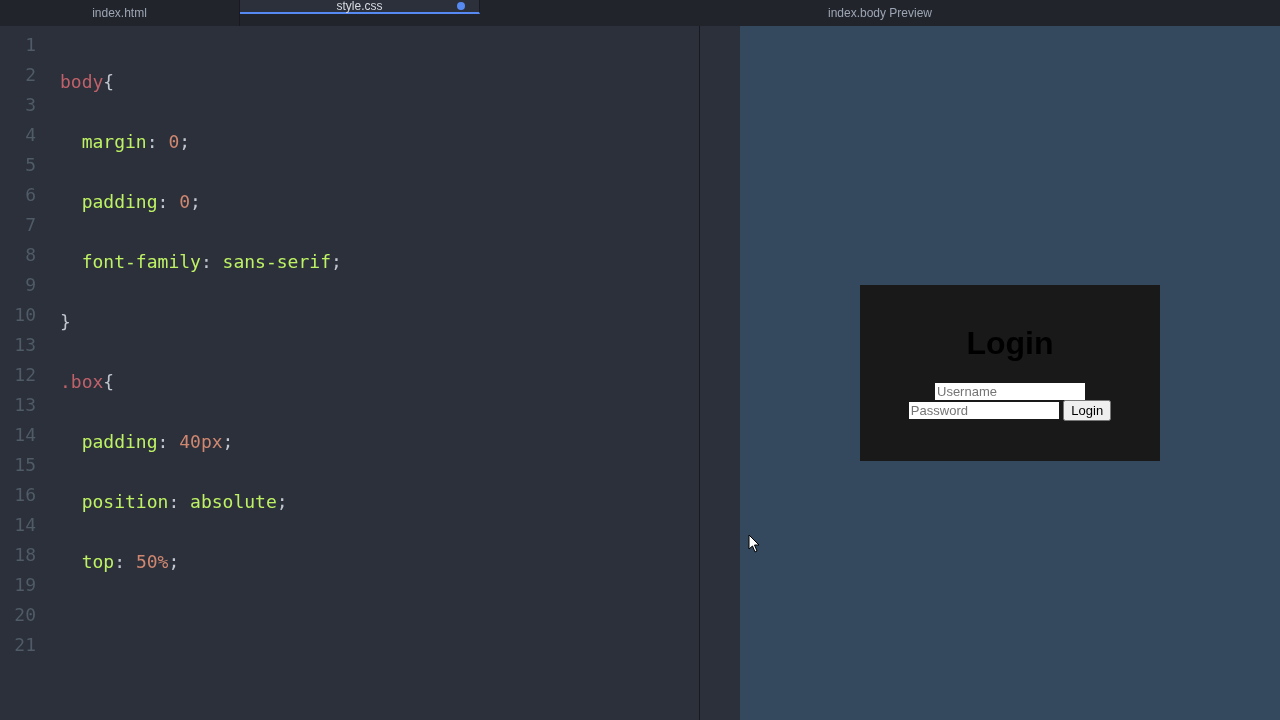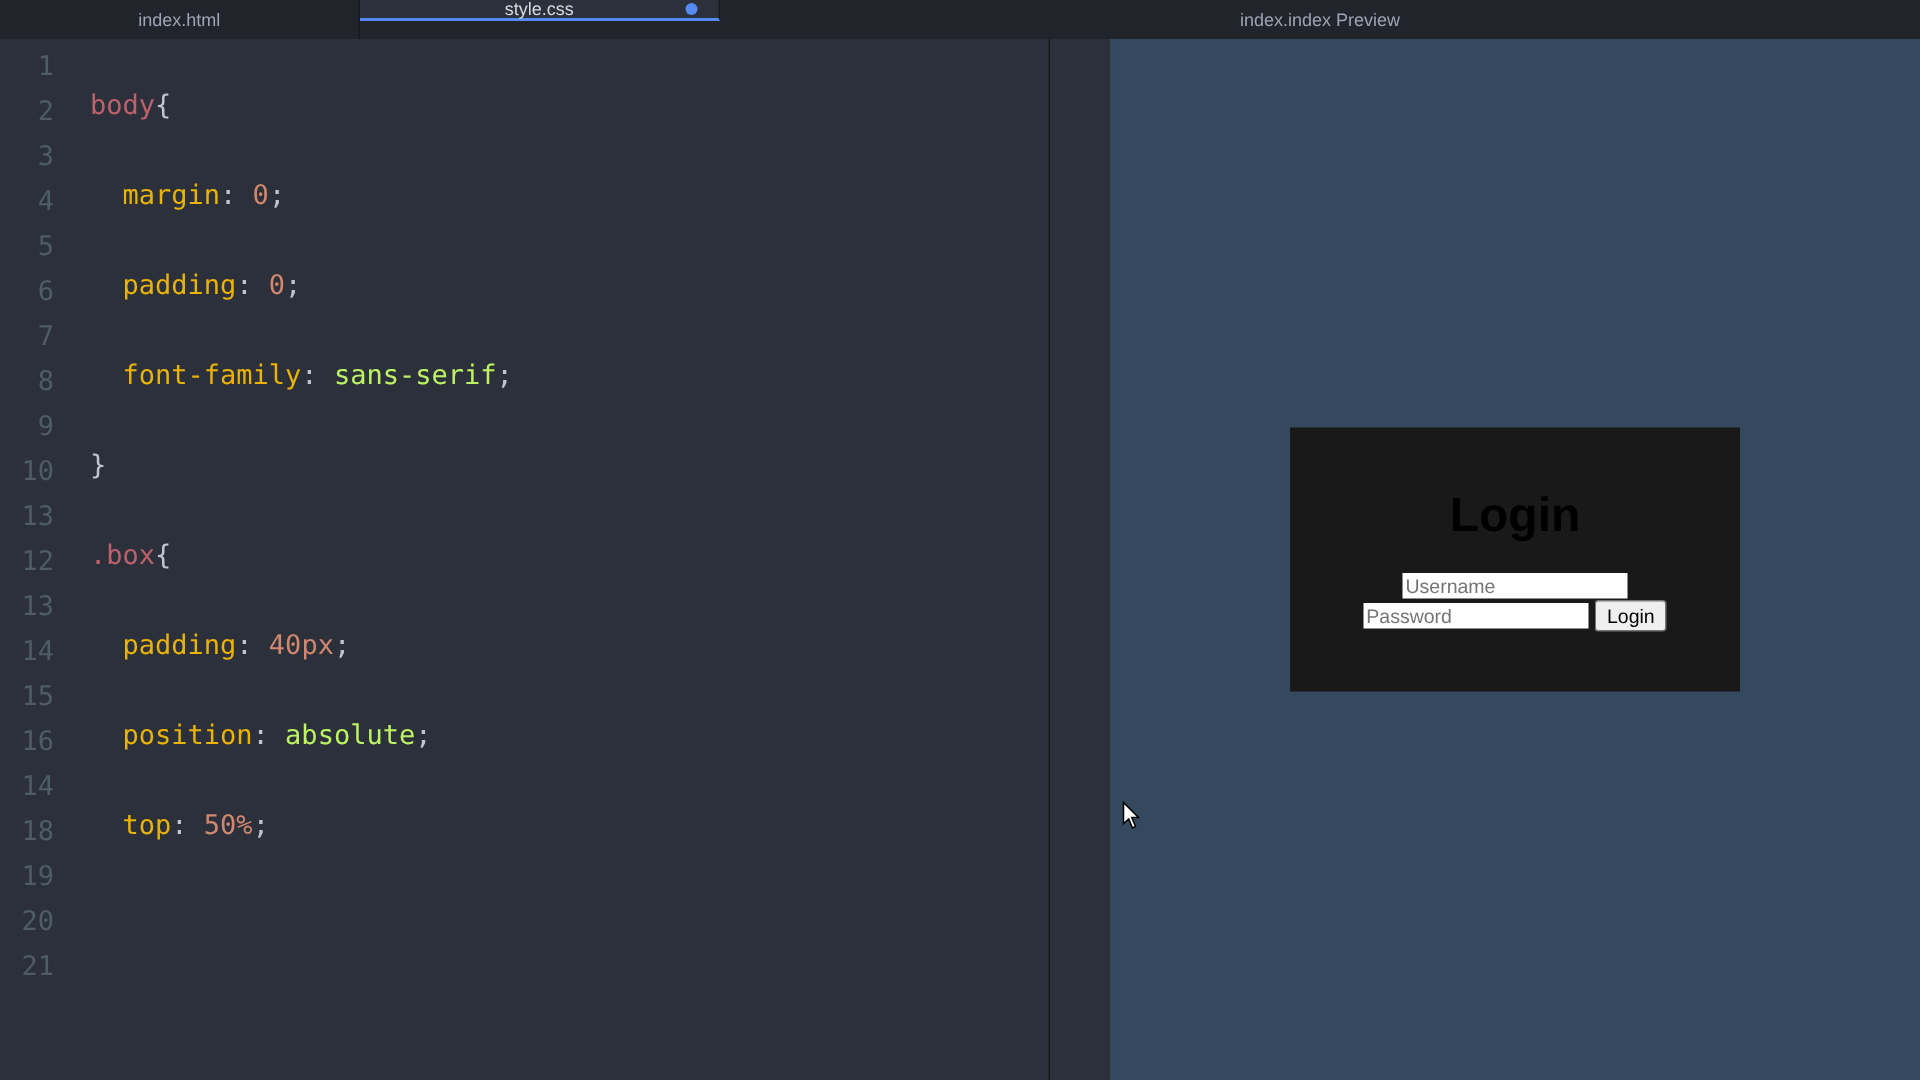--- a/index.html
+++ b/index.html
@@ -59,29 +59,29 @@
     padding-top: 4px;
     color: #4f5b66;
     text-align: right;
     font-size: 18px;
     line-height: 30px;
     user-select: none;
   }
   .gutter div { padding-right: 14px; }
   .code {
     flex: 1;
-    padding-top: 0;
+    padding-top: 11px;
     font-size: 18px;
     line-height: 30px;
     white-space: pre;
     position: relative;
   }
   .codeline { padding-left: 10px; height: 30px; position: relative; }
   .sel  { color: #bf616a; }
-  .prop { color: #eab308; }
+  .prop { color: #bef264; }
   .punc { color: #c0c5ce; }
   .num  { color: #d08770; }
   .unit { color: #d08770; }
   .val  { color: #bef264; }
 
   .preview-pane {
     flex: 1;
     background: #34495e;
     position: relative;
     font-family: sans-serif;
@@ -130,21 +130,21 @@
 
   <div class="tabbar">
     <div class="tab">
       <span>index.html</span>
     </div>
     <div class="tab active">
       <span>style.css</span>
       <span class="dot"></span>
     </div>
     <div class="tab preview">
-      <span>index.index Preview</span>
+      <span>index.body Preview</span>
     </div>
   </div>
 
   <div class="workspace">
 
     <div class="editor-pane">
       <div class="gutter">
         <div>1</div>
         <div>2</div>
         <div>3</div>

